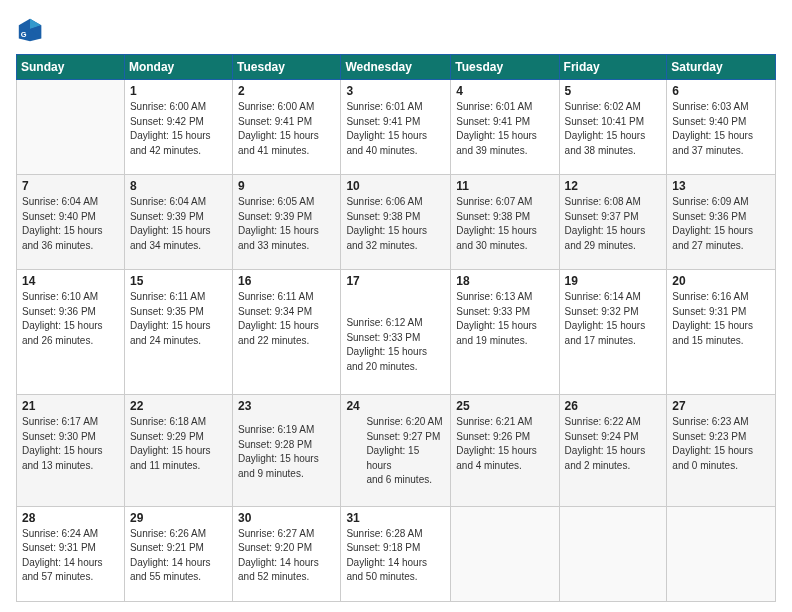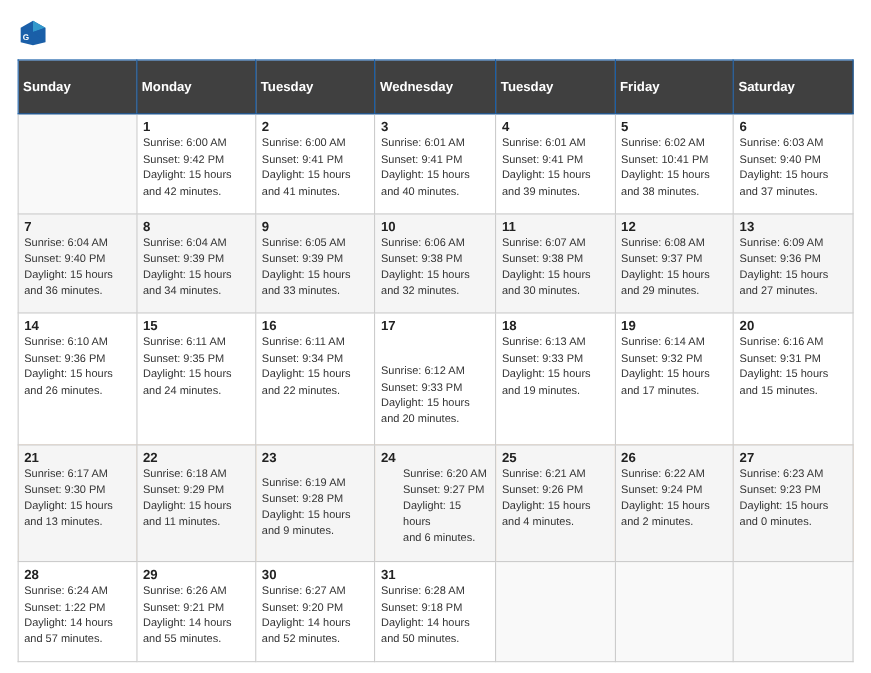--- a/index.html
+++ b/index.html
@@ -46,23 +46,23 @@
       color: #555;
       text-align: right;
     }
     .calendar {
       flex: 1;
       border-collapse: collapse;
       width: 100%;
       font-size: 10.5px;
     }
     .calendar th {
-      background: #404040;
+      background: #0f766e;
       color: #fff;
-      padding: 17px 4px;
+      padding: 5px 4px;
       text-align: left;
       font-size: 12px;
       font-weight: bold;
       border: 1px solid #1a5fa8;
     }
     .calendar td {
       border: 1px solid #ccc;
       vertical-align: top;
       padding: 4px 5px;
       width: 113px;
@@ -264,21 +264,21 @@
 and 17 minutes.</div>
           </td>
           <td>
             <span class="day-num">20</span>
             <div class="day-info" style="white-space: pre-line;">Sunrise: 6:16 AM
 Sunset: 9:31 PM
 Daylight: 15 hours
 and 15 minutes.</div>
           </td>
         </tr>
-        <tr style="background: #fdba74;">
+        <tr style="background: #8b5cf6;">
           <td>
             <span class="day-num">21</span>
             <div class="day-info" style="white-space: pre-line;">Sunrise: 6:17 AM
 Sunset: 9:30 PM
 Daylight: 15 hours
 and 13 minutes.</div>
           </td>
           <td>
             <span class="day-num">22</span>
             <div class="day-info" style="white-space: pre-line;">Sunrise: 6:18 AM
@@ -319,21 +319,21 @@
             <div class="day-info" style="white-space: pre-line;">Sunrise: 6:23 AM
 Sunset: 9:23 PM
 Daylight: 15 hours
 and 0 minutes.</div>
           </td>
         </tr>
         <tr>
           <td>
             <span class="day-num">28</span>
             <div class="day-info" style="white-space: pre-line;">Sunrise: 6:24 AM
-Sunset: 1:22 PM
+Sunset: 9:31 PM
 Daylight: 14 hours
 and 57 minutes.</div>
           </td>
           <td>
             <span class="day-num">29</span>
             <div class="day-info" style="white-space: pre-line;">Sunrise: 6:26 AM
 Sunset: 9:21 PM
 Daylight: 14 hours
 and 55 minutes.</div>
           </td>

